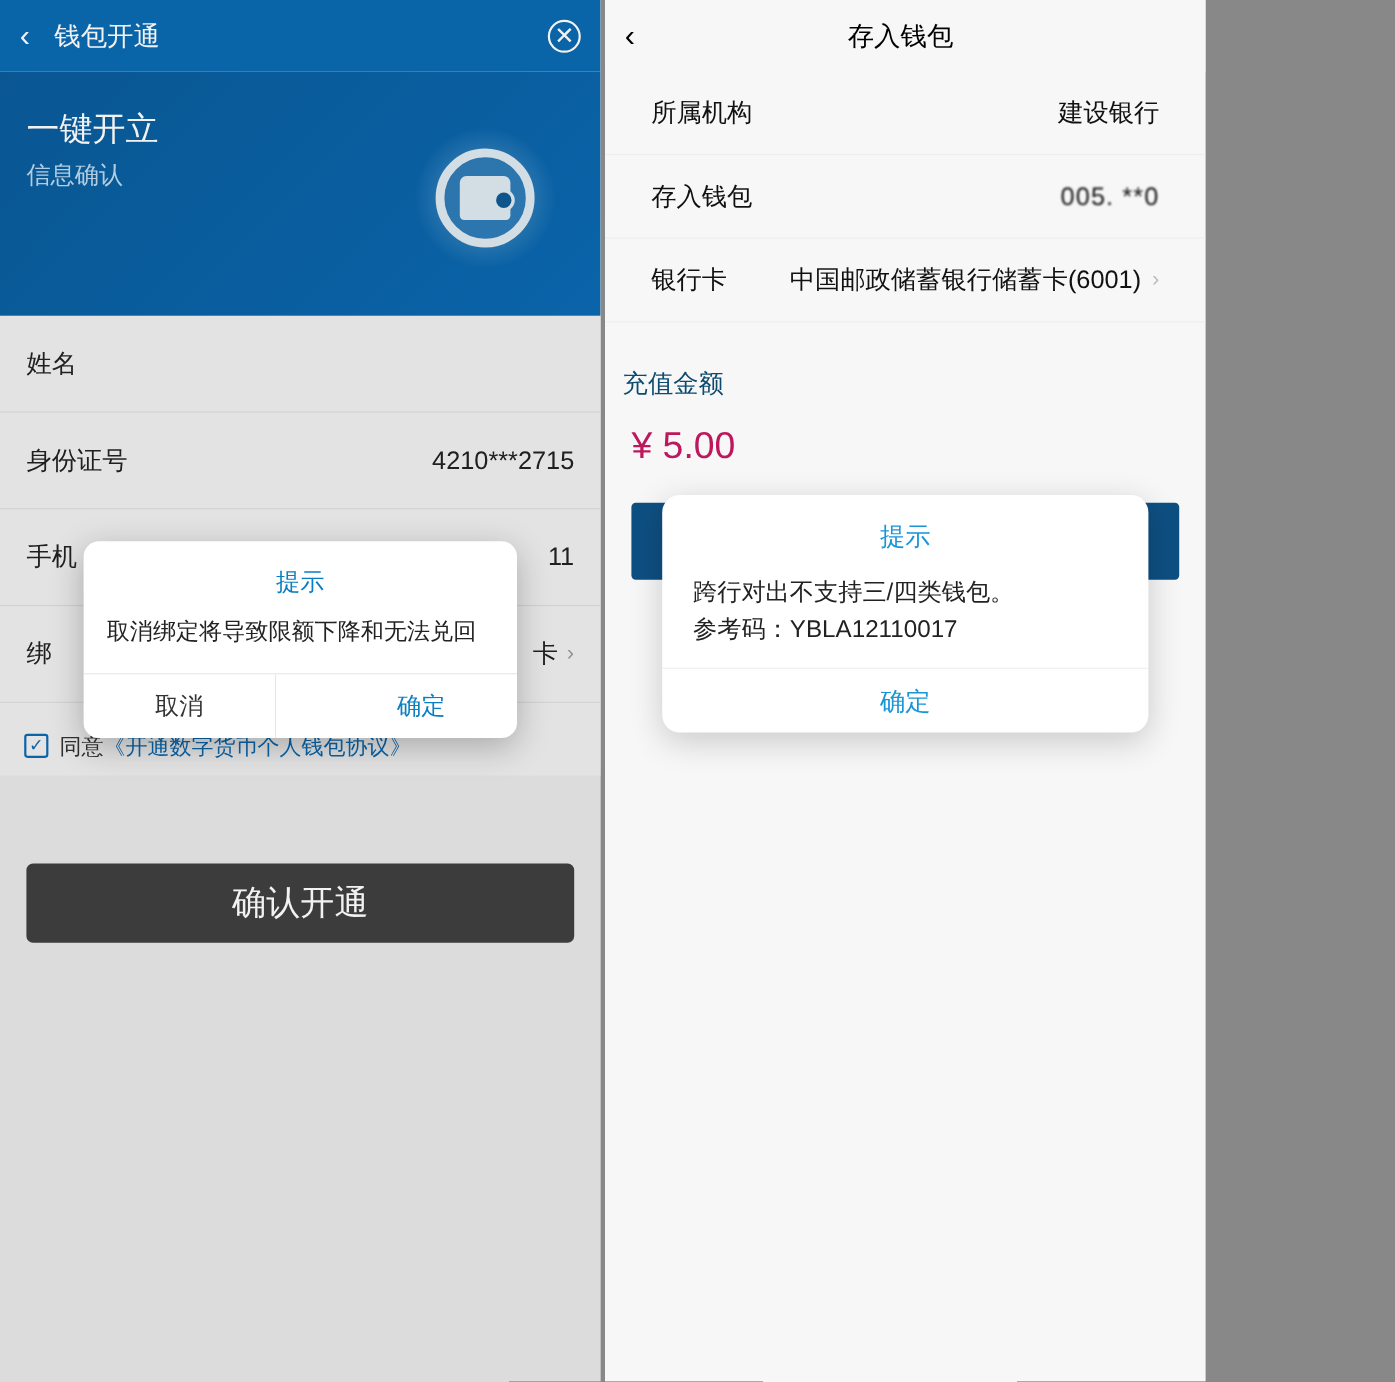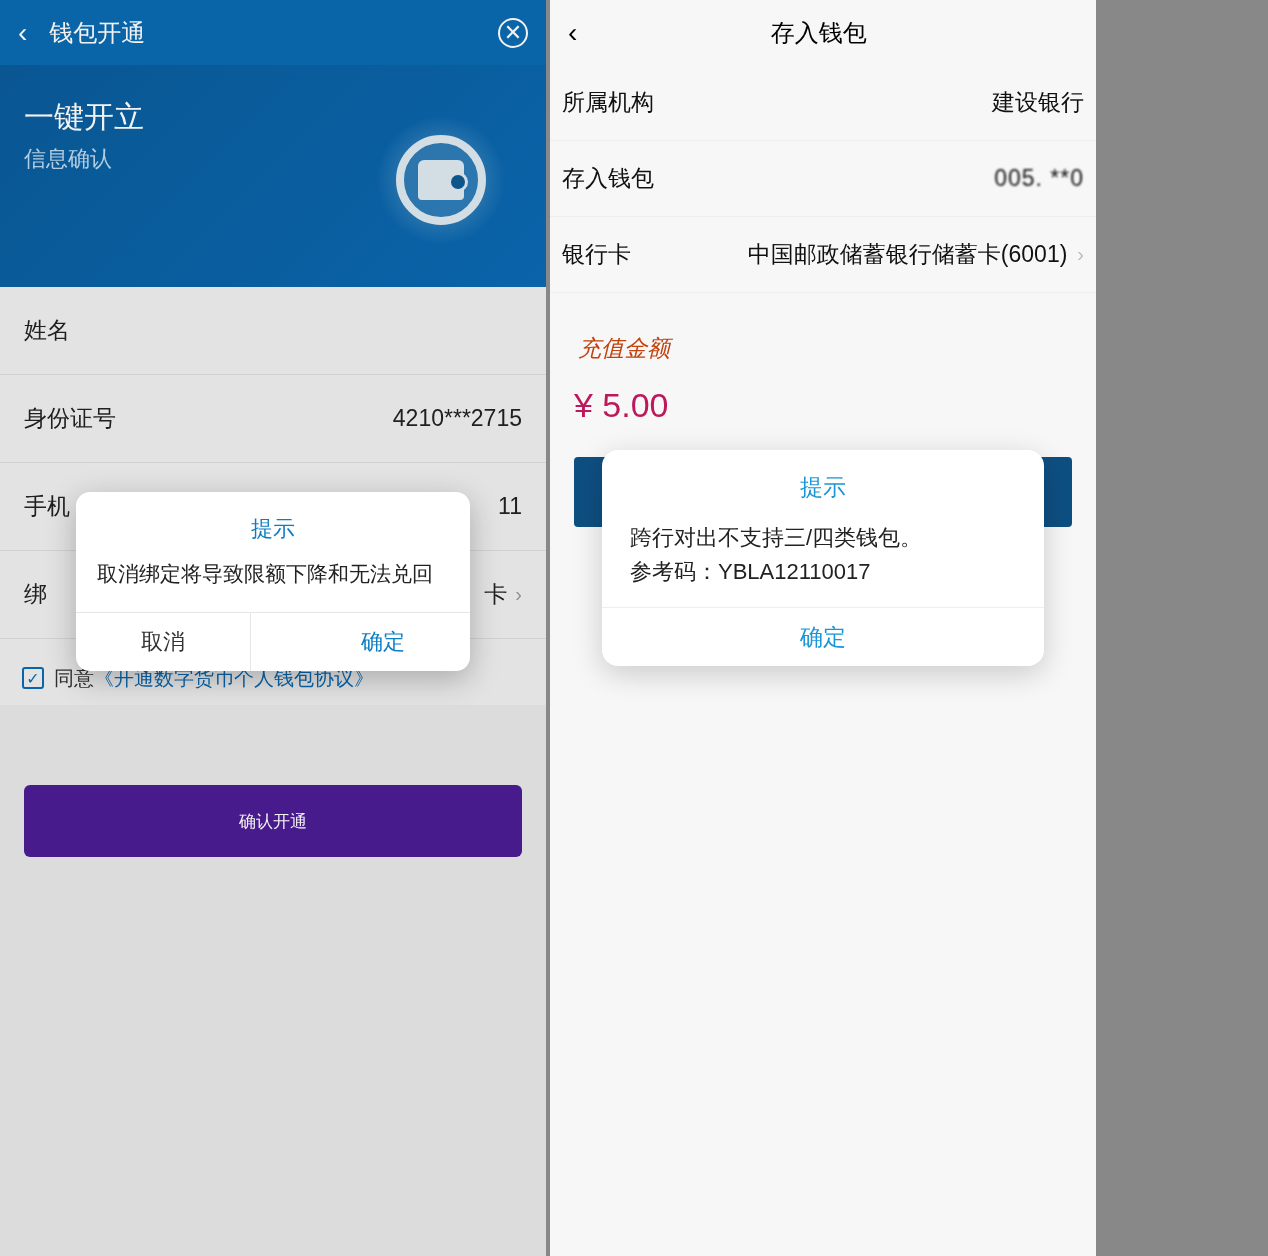--- a/index.html
+++ b/index.html
@@ -25,43 +25,43 @@
     .form-list { background: #f0f0f0; }
     .form-row { height: 88px; display: flex; align-items: center; padding: 0 24px; border-bottom: 1px solid #ddd; font-size: 23px; color: #222; }
     .form-row .lbl { flex: 0 0 auto; }
     .form-row .val { margin-left: auto; color: #222; filter: blur(0.6px); text-align: right; }
     .form-row.card .chevron { margin-left: 8px; color: #999; font-size: 20px; }
     .checkbox-row { height: 54px; display: flex; align-items: center; padding: 0 22px; font-size: 20px; }
     .checkbox-row .cb { width: 22px; height: 22px; border: 2px solid #0b6ab2; border-radius: 3px; display: flex; align-items: center; justify-content: center; color: #0b6ab2; font-size: 16px; margin-right: 10px; cursor: pointer; }
     .checkbox-row .agree-text { color: #333; }
     .checkbox-row .link { color: #0b6ab2; cursor: pointer; }
     .agree-section { padding-top: 12px; }
-    .confirm-btn { margin: 80px 24px 0 24px; height: 72px; background: #4c1d95; border-radius: 6px; display: flex; align-items: center; justify-content: center; color: #fff; font-size: 17px; cursor: pointer; }
+    .confirm-btn { margin: 80px 24px 0 24px; height: 72px; background: #404040; border-radius: 6px; display: flex; align-items: center; justify-content: center; color: #fff; font-size: 31px; cursor: pointer; }
 
     .left-dim { position: absolute; inset: 0; background: rgba(0,0,0,0.05); pointer-events: none; }
 
     .dialog { position: absolute; left: 76px; right: 76px; top: 492px; background: #fff; border-radius: 14px; box-shadow: 0 8px 30px rgba(0,0,0,0.25); overflow: hidden; }
     .dialog .d-title { text-align: center; padding: 22px 0 10px 0; color: #0b7dc2; font-size: 22px; }
     .dialog .d-body { text-align: center; padding: 6px 36px 24px 20px; font-size: 21px; color: #222; }
     .dialog .d-actions { display: flex; border-top: 1px solid #e6e6e6; gap: 45px; }
     .dialog .d-btn { flex: 1; height: 58px; display: flex; align-items: center; justify-content: center; font-size: 22px; cursor: pointer; }
     .dialog .d-btn.cancel { color: #333; border-right: 1px solid #e6e6e6; }
     .dialog .d-btn.ok { color: #0b7dc2; }
 
     
     .header-light { height: 65px; background: #f7f7f7; display: flex; align-items: center; padding: 0 18px; color: #000; }
     .header-light .back { font-size: 28px; margin-right: 22px; cursor: pointer; }
     .header-light .title { font-size: 24px; flex: 1; text-align: center; margin-left: -40px; }
     .rform { }
-    .rrow { display: flex; align-items: center; padding: 22px 12px; font-size: 23px; color: #111; border-bottom: 1px solid #eee; }
+    .rrow { display: flex; align-items: center; padding: 22px 42px; font-size: 23px; color: #111; border-bottom: 1px solid #eee; }
     .rrow .lbl { flex: 0 0 auto; }
     .rrow .val { margin-left: auto; }
     .rrow .val.blurred { filter: blur(1.2px); letter-spacing: 1px; }
     .rrow .chevron { margin-left: 10px; color: #bbb; font-size: 20px; }
-    .section-label { padding: 40px 24px 4px 28px; font-size: 23px; color: #c2410c; font-style: italic; }
+    .section-label { padding: 40px 24px 4px 16px; font-size: 23px; color: #0c4a6e; }
     .amount { padding: 18px 24px 32px 24px; font-size: 34px; color: #be185d; }
     .primary-btn { margin: 0 24px; height: 70px; background: #0e4f82; border-radius: 4px; display: flex; align-items: center; justify-content: center; color: #fff; font-size: 24px; cursor: pointer; }
 
     .dialog2 { position: absolute; left: 52px; right: 52px; top: 450px; background: #fff; border-radius: 16px; box-shadow: 0 8px 30px rgba(0,0,0,0.18); overflow: hidden; }
     .dialog2 .d-title { text-align: center; padding: 22px 0 14px 0; color: #1a95d6; font-size: 23px; }
     .dialog2 .d-body { padding: 4px 28px 18px 28px; font-size: 22px; color: #222; line-height: 1.55; }
     .dialog2 .d-actions { border-top: 1px solid #eee; }
     .dialog2 .d-btn { height: 58px; display: flex; align-items: center; justify-content: center; font-size: 23px; color: #1a95d6; cursor: pointer; }
   </style>
 </head>

